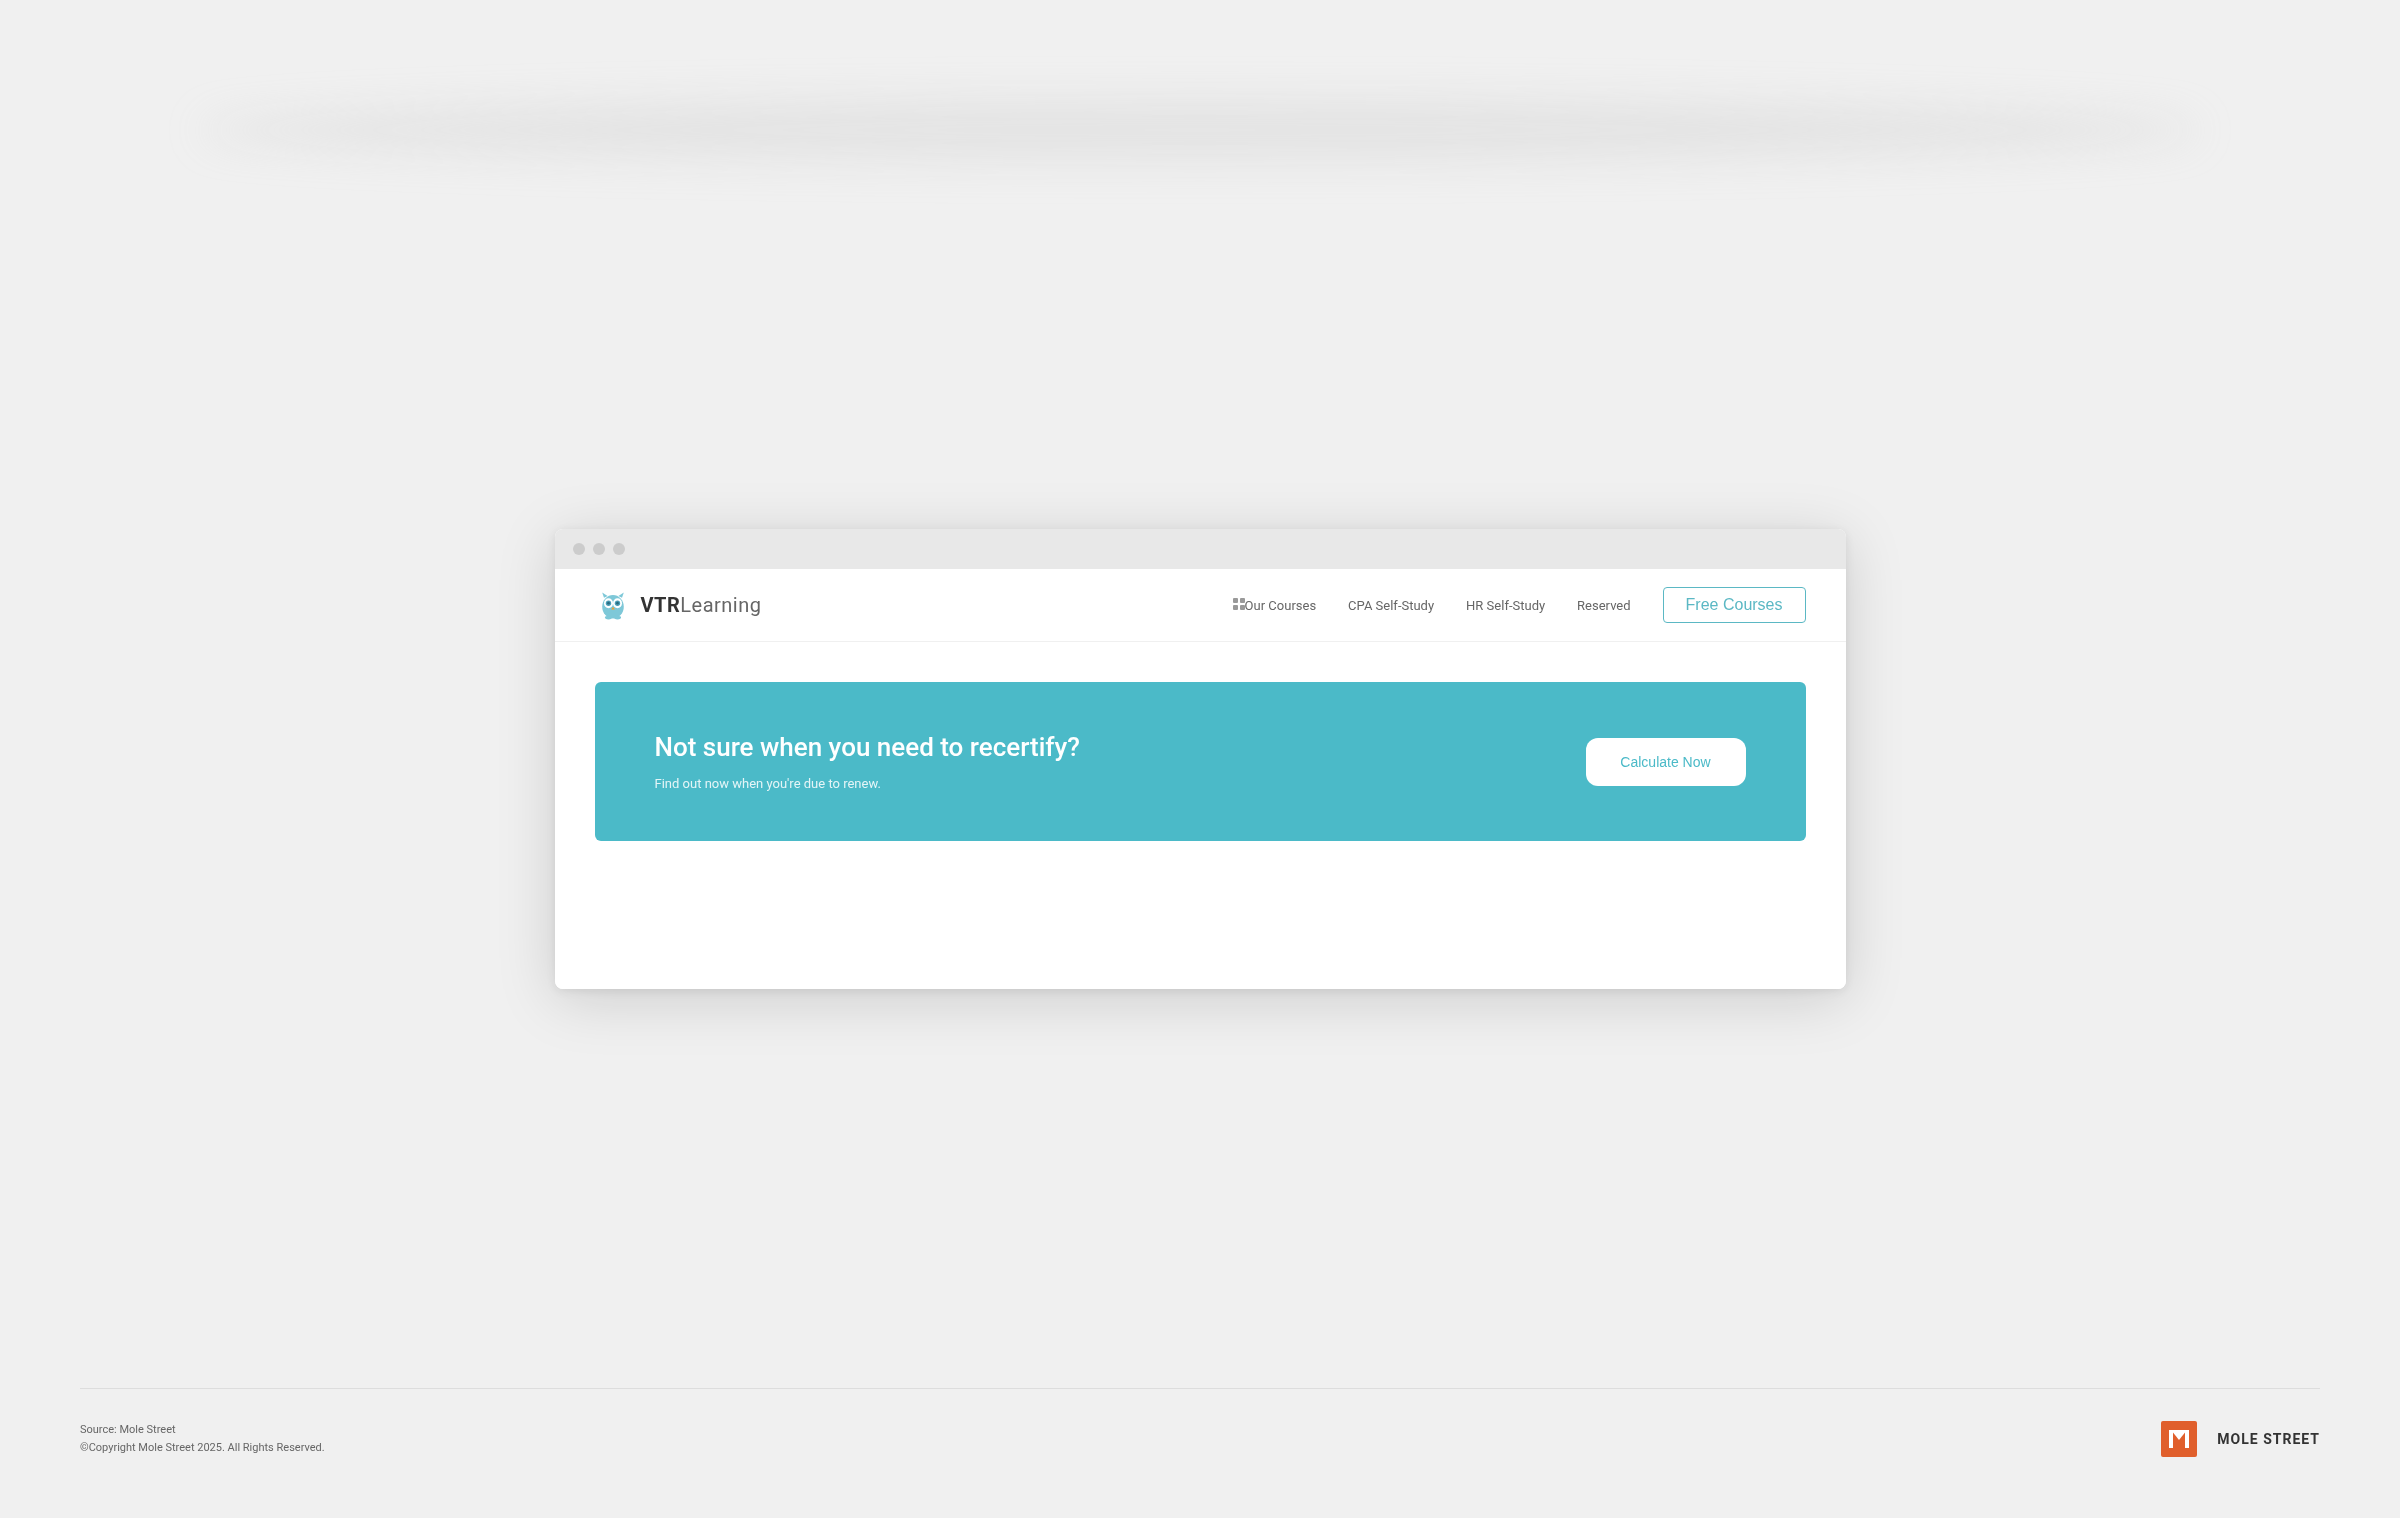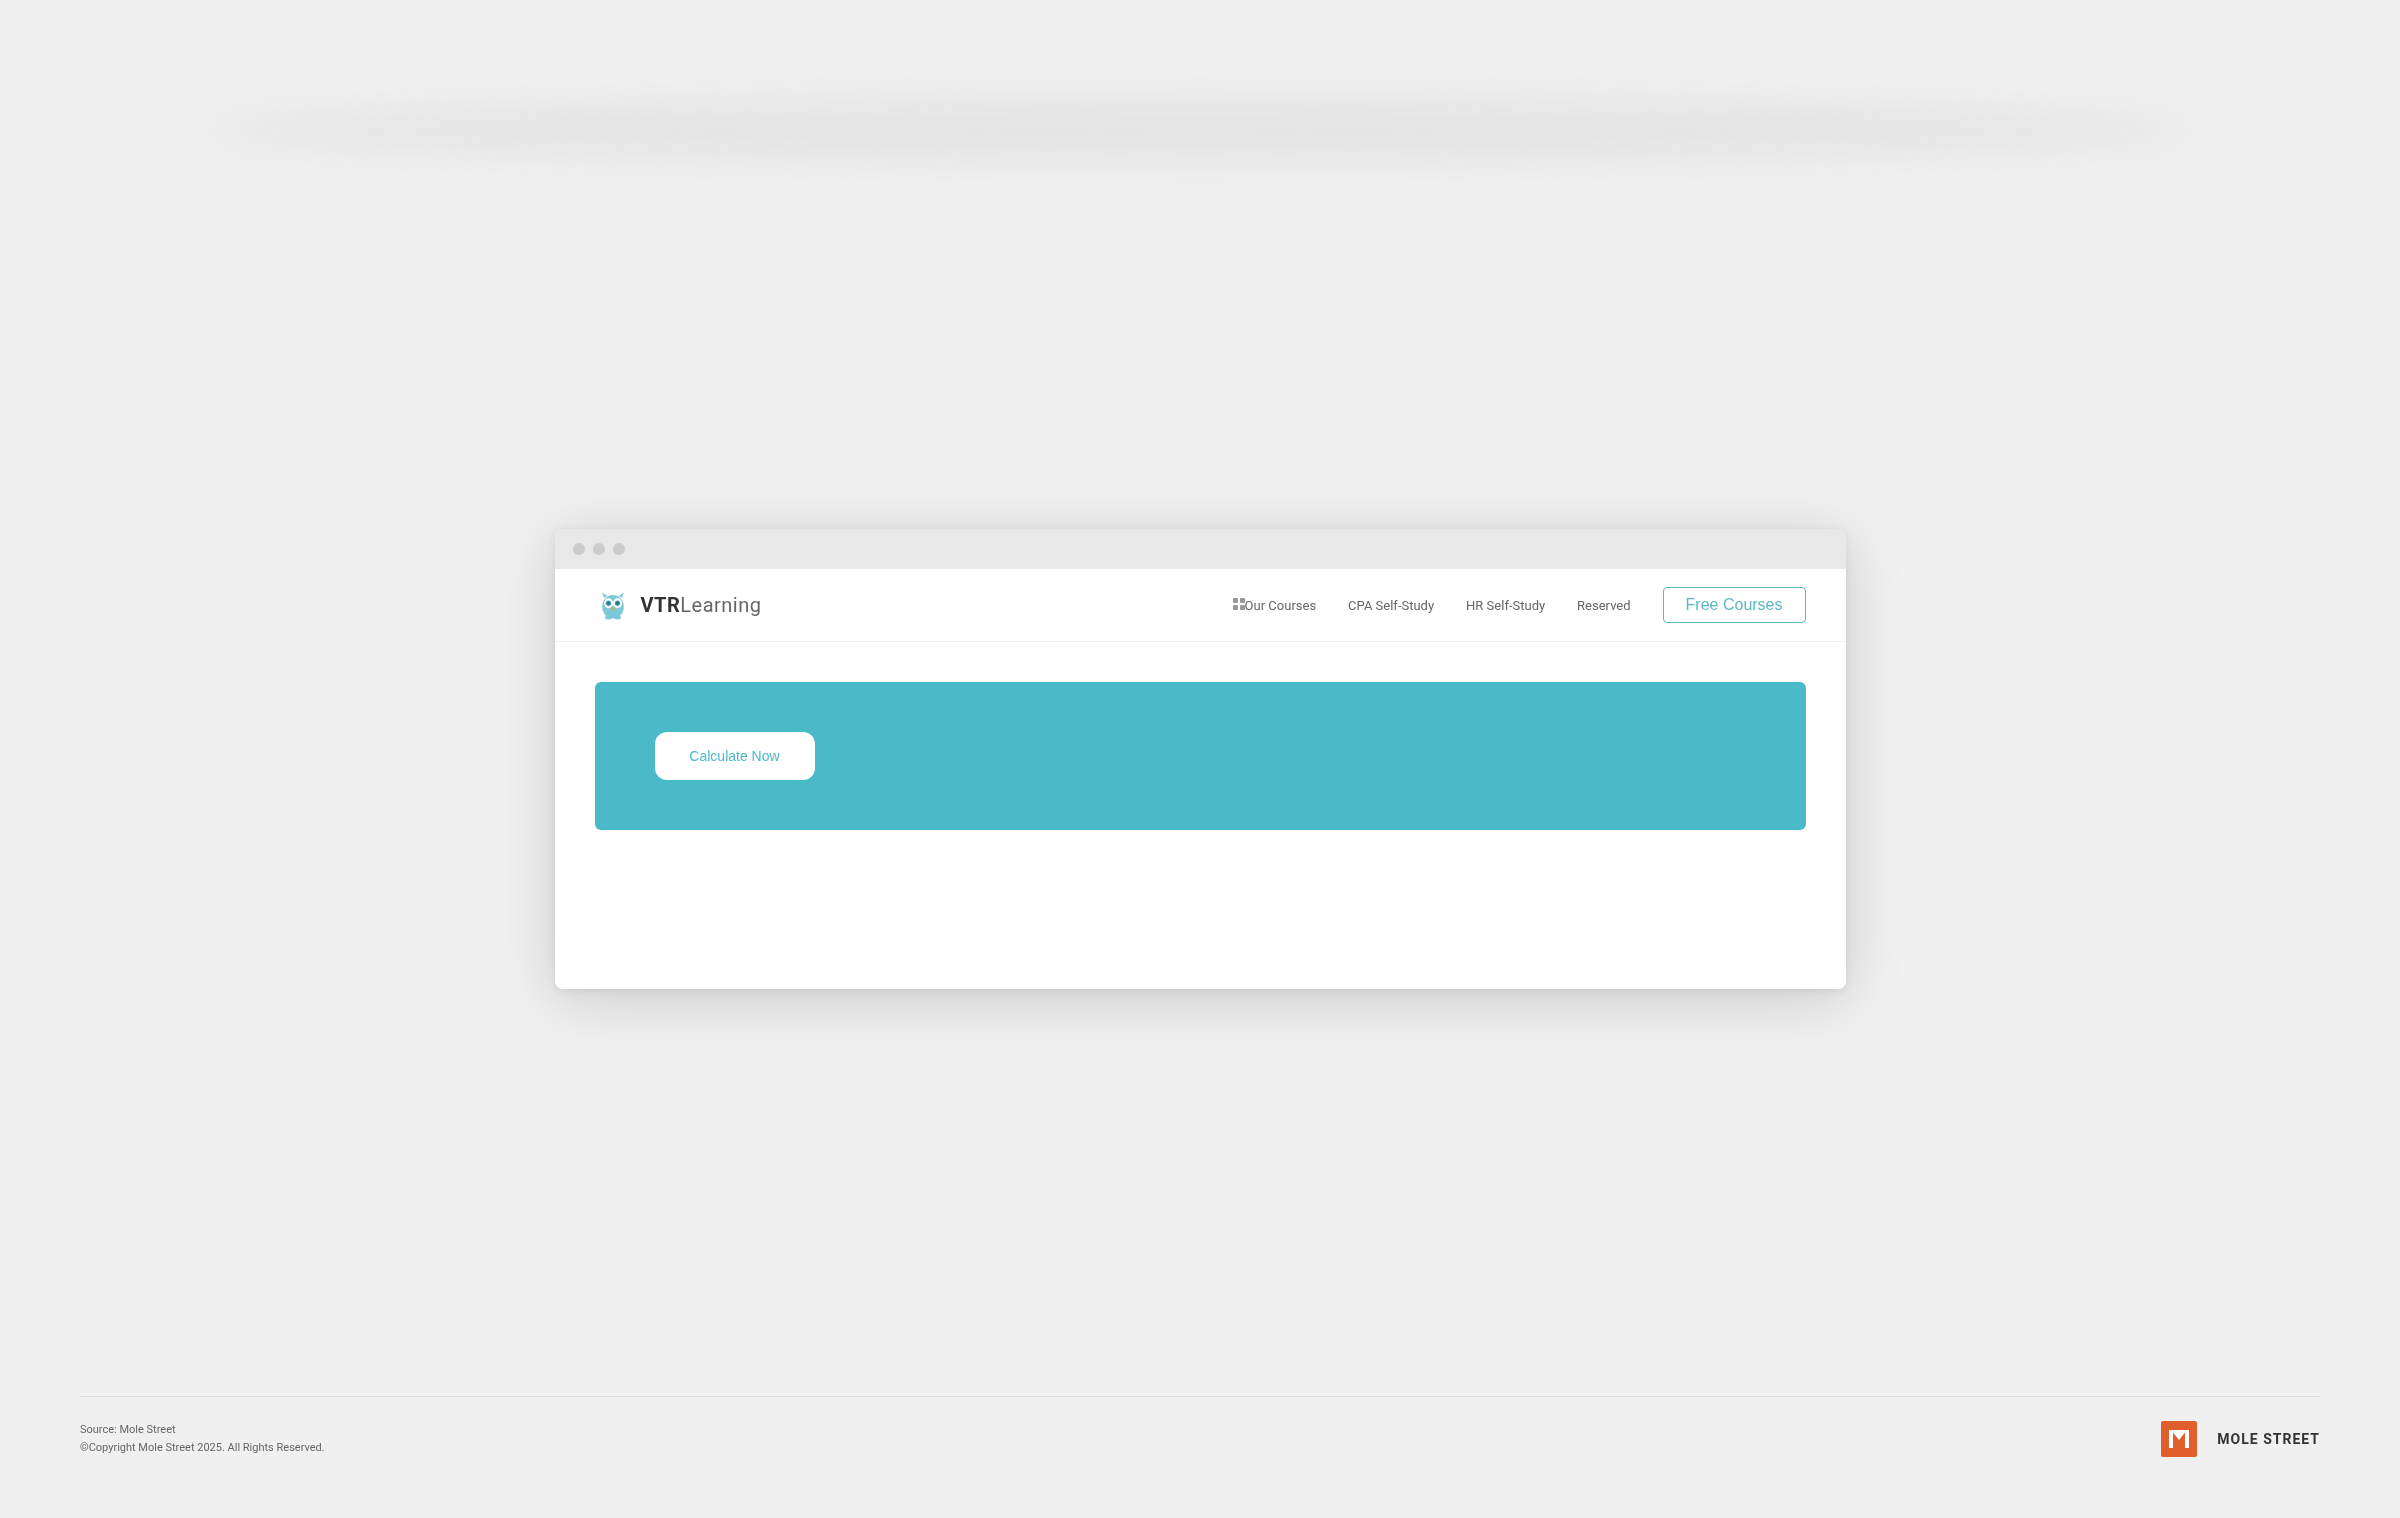--- a/index.html
+++ b/index.html
@@ -163,21 +163,21 @@
       min-width: 160px;
     }
 
     
     .page-footer {
       position: absolute;
       bottom: 60px;
       left: 80px;
       right: 80px;
       border-top: 1px solid #ddd;
-      padding-top: 24px;
+      padding-top: 32px;
       display: flex;
       justify-content: space-between;
       align-items: center;
     }
 
     .footer-text {
       font-size: 11px;
       color: #666;
       line-height: 1.7;
     }
@@ -276,20 +276,24 @@
           <span>HR Self-Study</span>
         </a>
         <a class="nav-link">
           <span>Reserved</span>
         </a>
         <button class="nav-cta">Free Courses</button>
       </div>
     </nav>
 
     <div class="cta-banner">
+      <div class="cta-text">
+        <div class="cta-headline">Not sure when you need to recertify?</div>
+        <div class="cta-subtext">Find out now when you're due to renew.</div>
+      </div>
       <button class="cta-button">Calculate Now</button>
     </div>
 
   </div>
 </div>
 
 <div class="page-footer">
   <div class="footer-text">
     <div>Source: Mole Street</div>
     <div>©Copyright Mole Street 2025. All Rights Reserved.</div>

